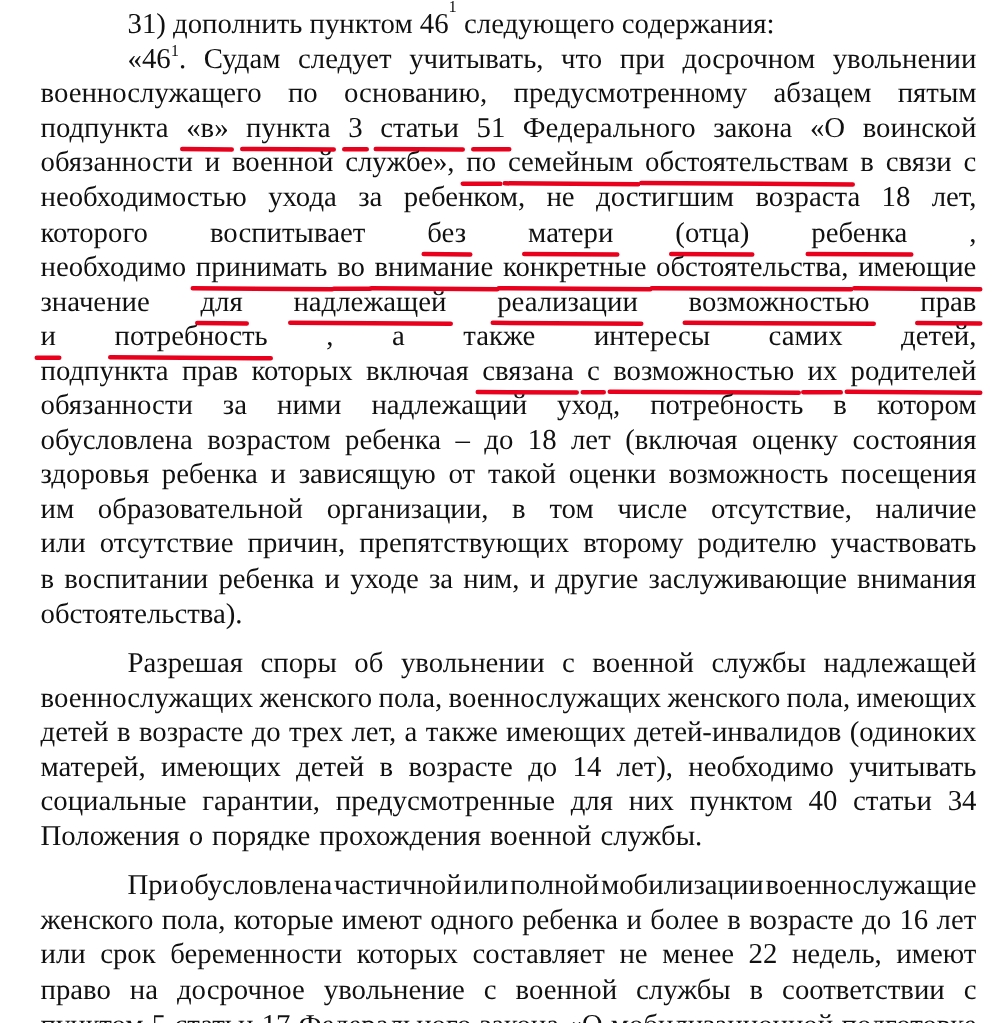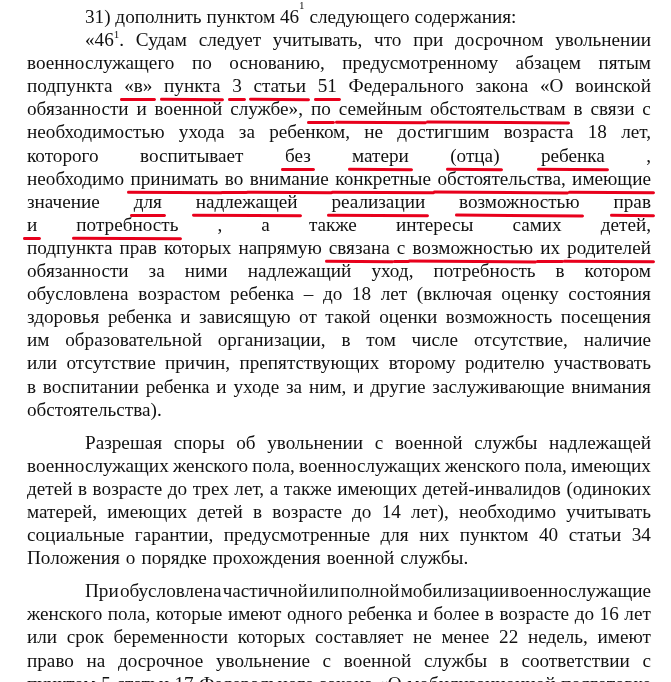--- a/index.html
+++ b/index.html
@@ -117,21 +117,21 @@
         <span class="w">а</span>
         <span class="w">также</span>
         <span class="w">интересы</span>
         <span class="w">самих</span>
         <span class="w">детей,</span>
       </div>
       <div class="line">
         <span class="w">подпункта</span>
         <span class="w">прав</span>
         <span class="w">которых</span>
-        <span class="w">напрямую</span>
+        <span class="w">включая</span>
         <span class="w u">связана</span>
         <span class="w u">с</span>
         <span class="w u">возможностью</span>
         <span class="w u">их</span>
         <span class="w u">родителей</span>
       </div>
       <div class="line">
         <span class="w">обязанности</span>
         <span class="w">за</span>
         <span class="w">ними</span>

